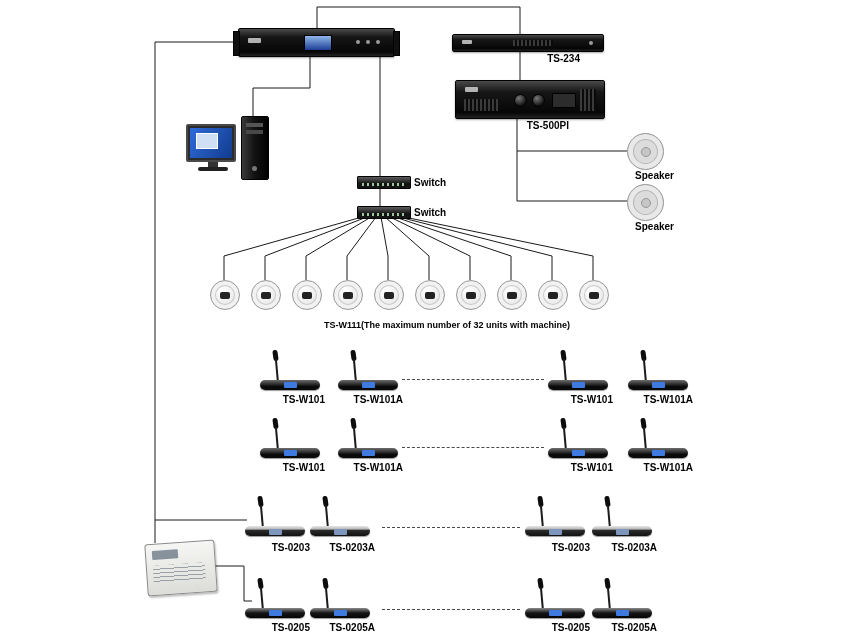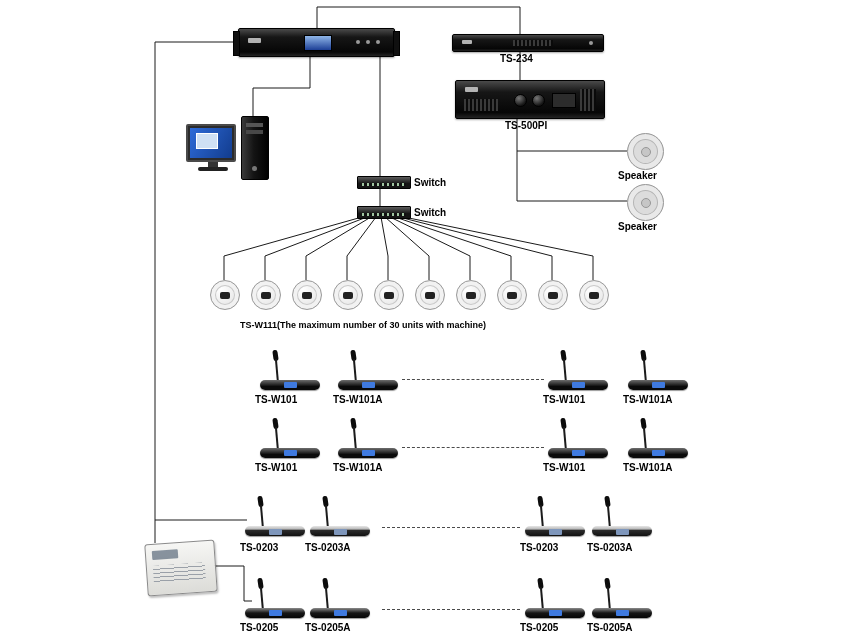--- a/index.html
+++ b/index.html
@@ -2,21 +2,21 @@
 <html><head>
 <meta charset="utf-8">
 <style>
   html,body{margin:0;padding:0;background:#fff;}
   #canvas{position:relative;width:850px;height:640px;background:#ffffff;overflow:hidden;
           font-family:"Liberation Sans",sans-serif;}
   svg.wires{position:absolute;left:0;top:0;width:850px;height:640px;}
   svg.wires polyline{fill:none;stroke:#1a1a1a;stroke-width:1;}
 
   .lbl{position:absolute;font:bold 10px "Liberation Sans",sans-serif;color:#000;
-       text-align:left;white-space:nowrap;}
+       text-align:right;white-space:nowrap;}
   .lbl.small{font-size:9px;}
 
   
   .rack{position:absolute;background:linear-gradient(#4a4a4a,#161616 30%,#060606 85%,#232323);
         border:1px solid #000;border-radius:2px;box-shadow:0 1px 2px rgba(0,0,0,.35);}
   .ear{position:absolute;top:2px;width:5px;height:calc(100% - 4px);background:#101010;border:1px solid #000;}
   .ear.l{left:-6px;} .ear.r{right:-6px;}
   .ctrl-screen{position:absolute;left:50%;top:6px;width:26px;height:14px;margin-left:-13px;
                background:linear-gradient(#8fb6e8,#1c3f96);border:1px solid #000;}
   .brand-dash{position:absolute;left:9px;top:9px;width:13px;height:5px;background:#cfcfcf;opacity:.85;border-radius:1px;}
@@ -129,21 +129,21 @@
   <span class="lbl" style="left:500px;top:53px;width:80px;">TS-234</span>
 
   <div class="rack" style="left:455px;top:80px;width:148px;height:37px;">
     <div class="brand-dash" style="top:6px;"></div>
     <div class="vent" style="left:8px;top:18px;width:34px;height:12px;"></div>
     <div class="knob" style="left:58px;top:13px;"></div>
     <div class="knob" style="left:76px;top:13px;"></div>
     <div class="amp-panel" style="left:96px;top:12px;width:22px;height:13px;"></div>
     <div class="vent" style="left:124px;top:8px;width:16px;height:22px;"></div>
   </div>
-  <span class="lbl" style="left:505px;top:120px;width:80px;">TS-500PI</span>
+  <span class="lbl" style="left:489px;top:120px;width:80px;">TS-500PI</span>
 
   <div class="speaker" style="left:627px;top:133px;"></div>
   <span class="lbl" style="left:618px;top:170px;width:56px;">Speaker</span>
   <div class="speaker" style="left:627px;top:184px;"></div>
   <span class="lbl" style="left:618px;top:221px;width:56px;">Speaker</span>
 
   <div class="monitor">
     <div class="scr">
       <div class="win"></div>
     </div>
@@ -168,21 +168,21 @@
   <div class="ceil" style="left:210px;top:280px;"></div>
   <div class="ceil" style="left:251px;top:280px;"></div>
   <div class="ceil" style="left:292px;top:280px;"></div>
   <div class="ceil" style="left:333px;top:280px;"></div>
   <div class="ceil" style="left:374px;top:280px;"></div>
   <div class="ceil" style="left:415px;top:280px;"></div>
   <div class="ceil" style="left:456px;top:280px;"></div>
   <div class="ceil" style="left:497px;top:280px;"></div>
   <div class="ceil" style="left:538px;top:280px;"></div>
   <div class="ceil" style="left:579px;top:280px;"></div>
-  <span class="lbl small" style="left:240px;top:320px;width:330px;">TS-W111(The maximum number of 30 units with machine)</span>
+  <span class="lbl small" style="left:240px;top:320px;width:330px;">TS-W111(The maximum number of 32 units with machine)</span>
 
   <div class="mic m101" style="left:260px;top:350px;">
     <div class="head"></div>
       <div class="neck"></div>
     <div class="base">
         <div class="screen"></div>
       </div>
   </div>
   <div class="mic m101" style="left:338px;top:350px;">
     <div class="head"></div>

